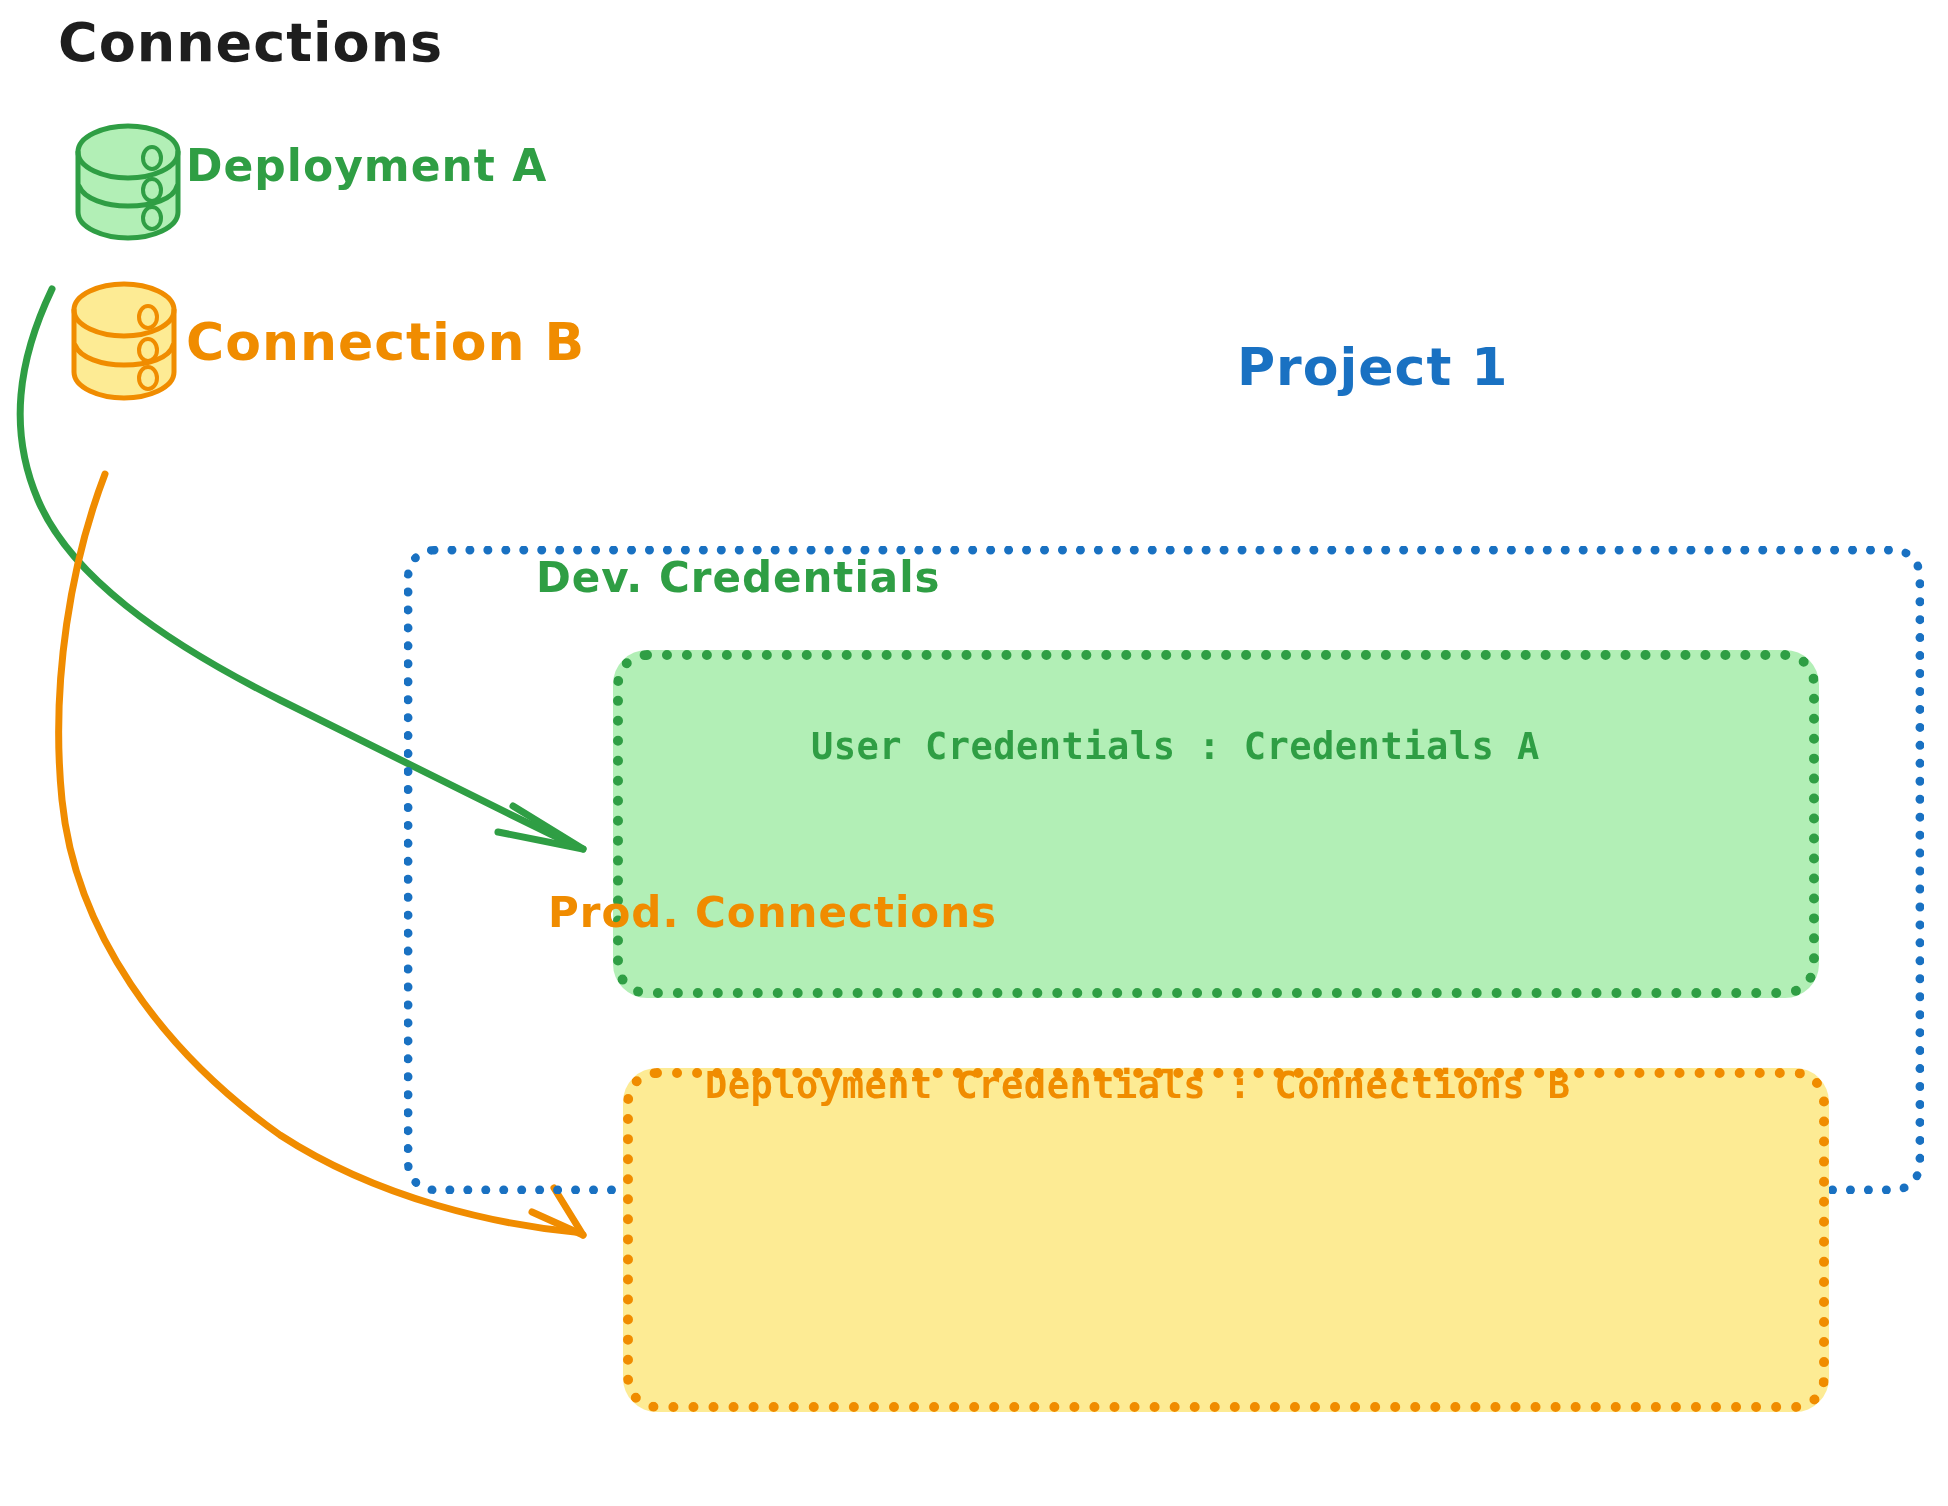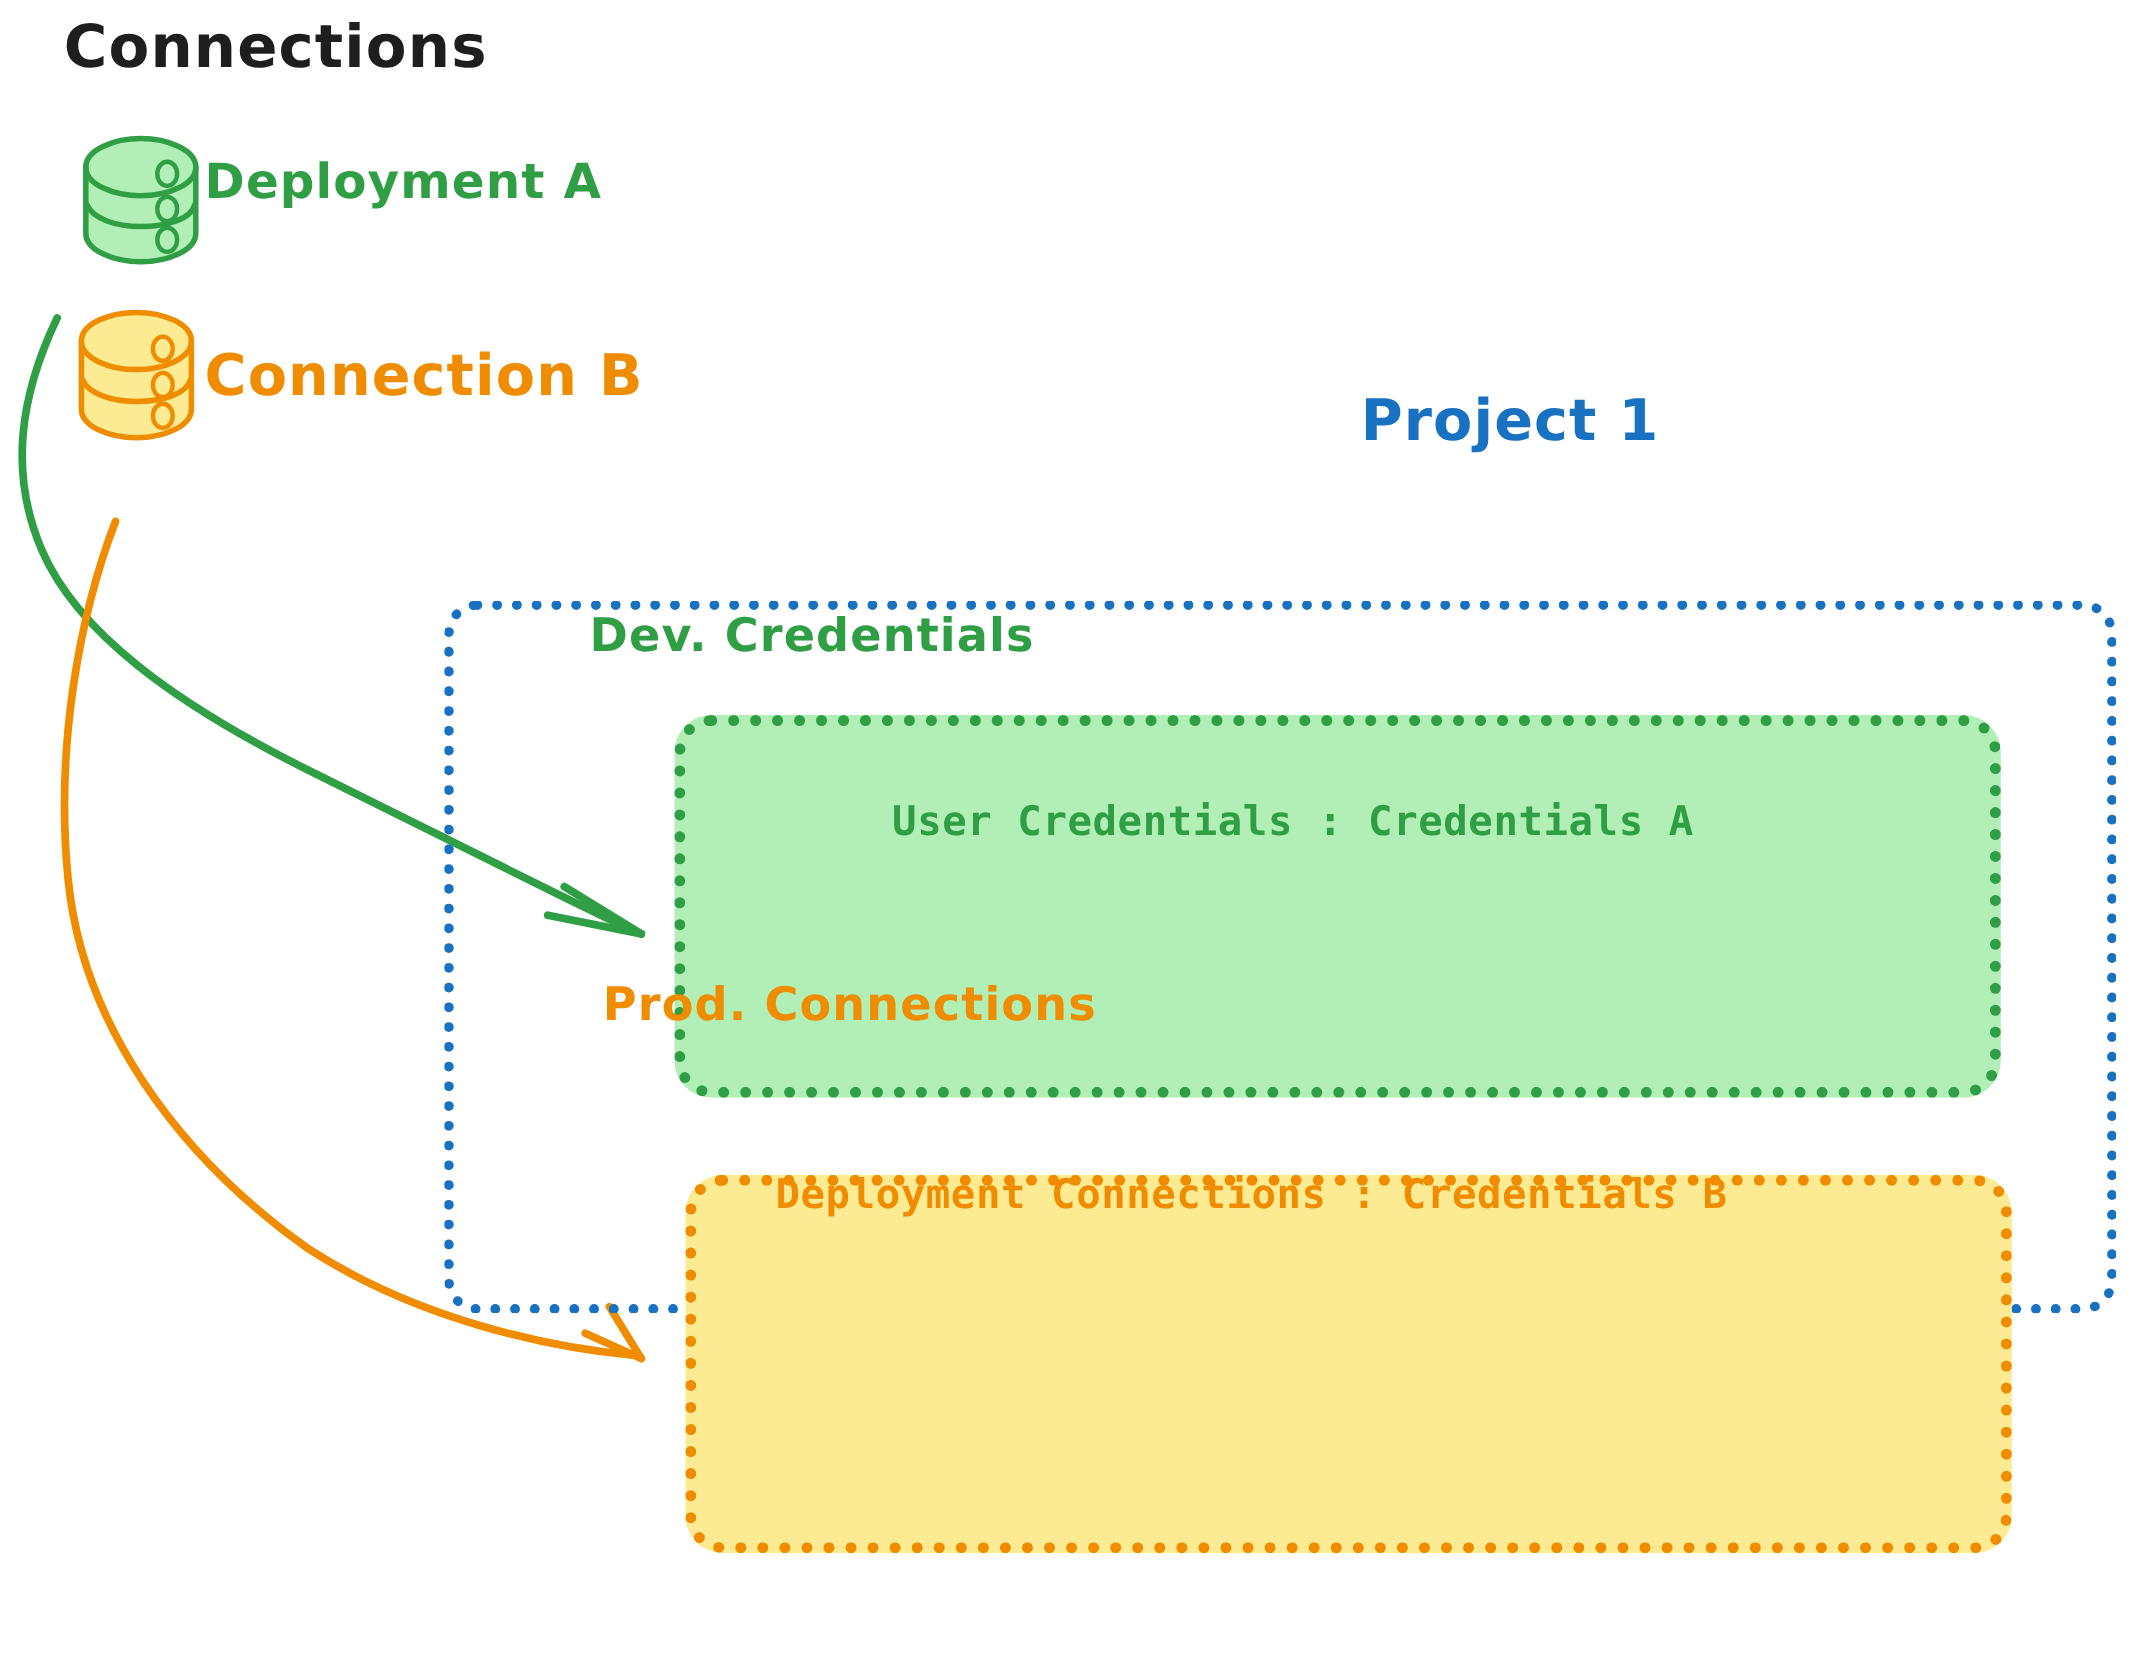--- a/index.html
+++ b/index.html
@@ -51,21 +51,20 @@
     left: 186px;
     top: 316px;
     font-size: 52px;
     color: #f08c00;
   }
   #label-project-1 {
     left: 1237px;
     top: 341px;
     font-size: 52px;
     color: #1971c2;
-    margin-top: 16px;
   }
   #label-dev-env {
     left: 536px;
     top: 557px;
     font-size: 42px;
     color: #2f9e44;
   }
   #label-prod-env {
     left: 548px;
     top: 892px;
@@ -200,15 +199,15 @@
   <div class="box" id="dev-environment-box"></div>
 
   <div class="hand" id="label-dev-env">Dev. Credentials</div>
 
   <div class="mono" id="text-dev-credentials">User Credentials : Credentials A</div>
 
   <div class="box" id="prod-environment-box"></div>
 
   <div class="hand" id="label-prod-env">Prod. Connections</div>
 
-  <div class="mono" id="text-prod-credentials">Deployment Connections : Credentials B</div>
+  <div class="mono" id="text-prod-credentials">Deployment Credentials : Connections B</div>
 
 </div>
 
 </body></html>

